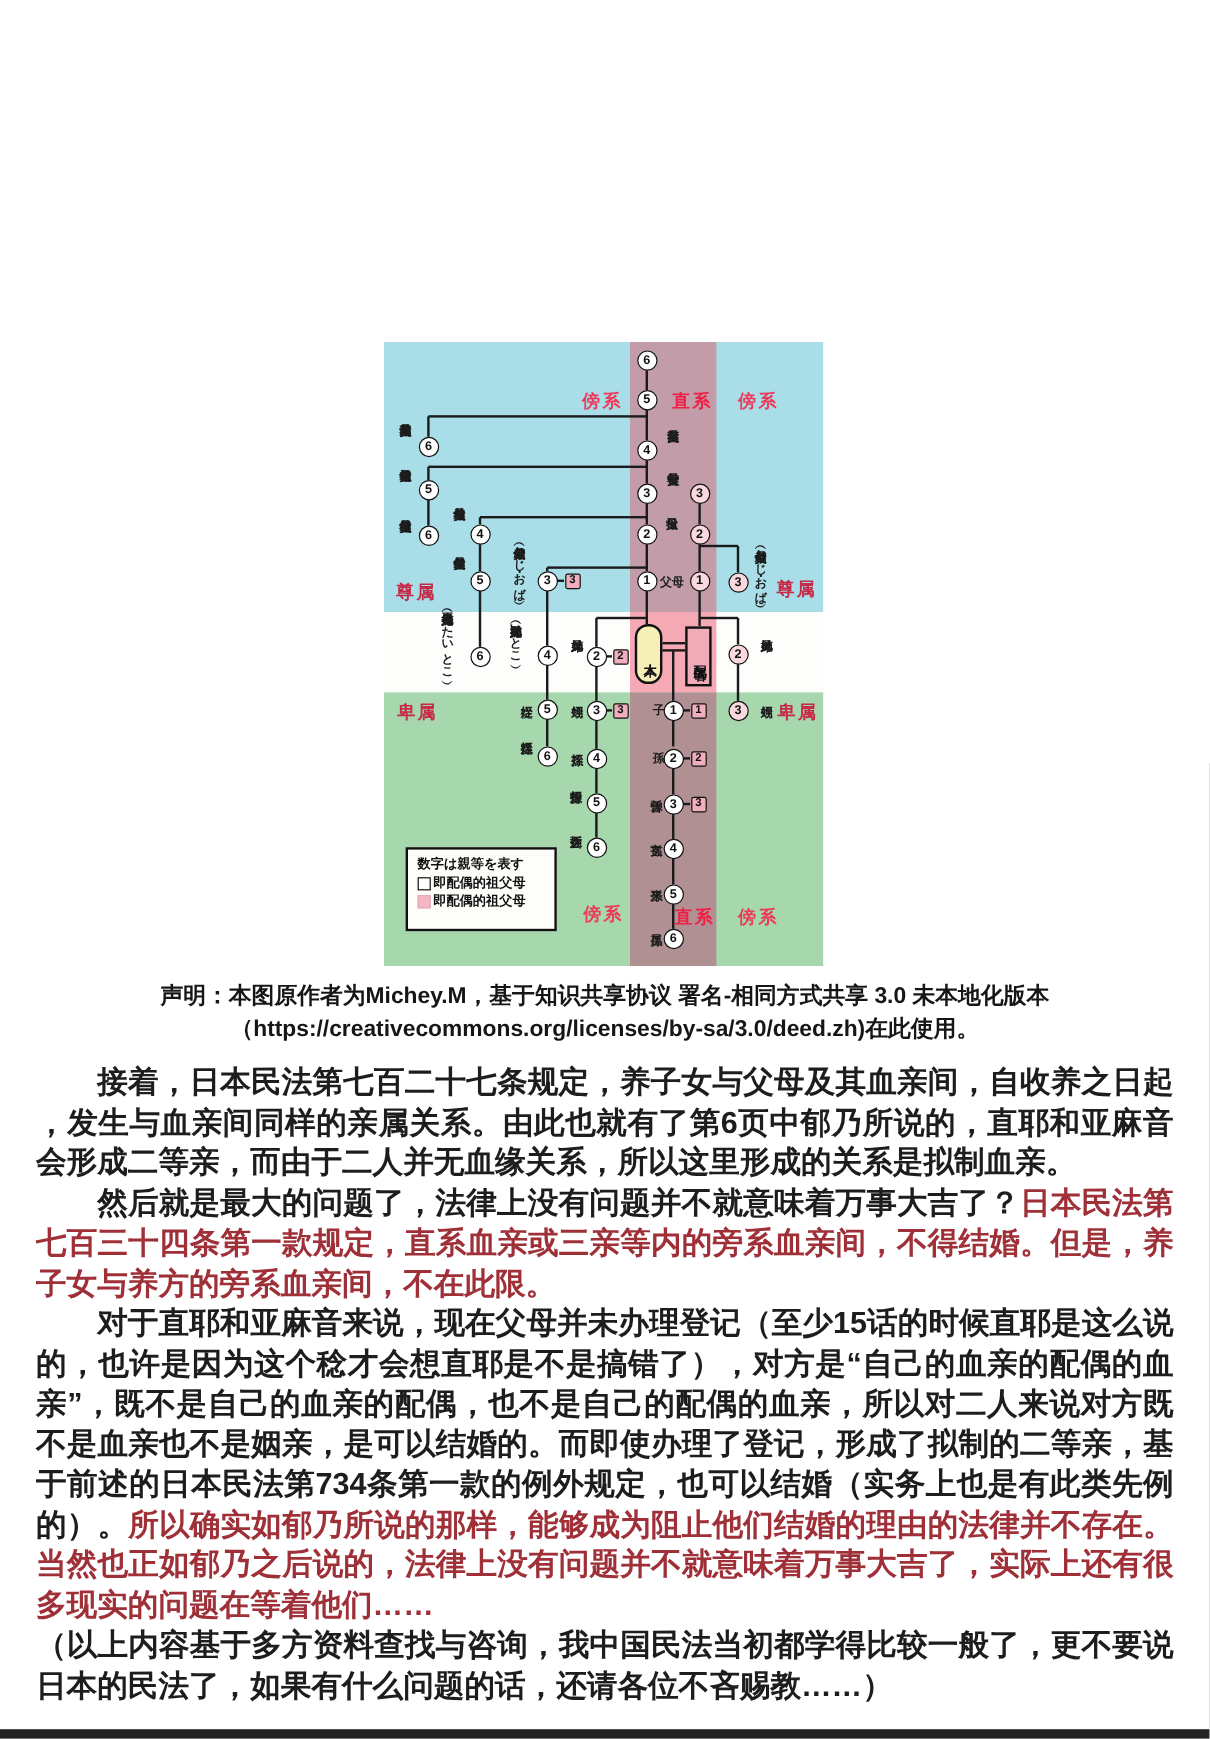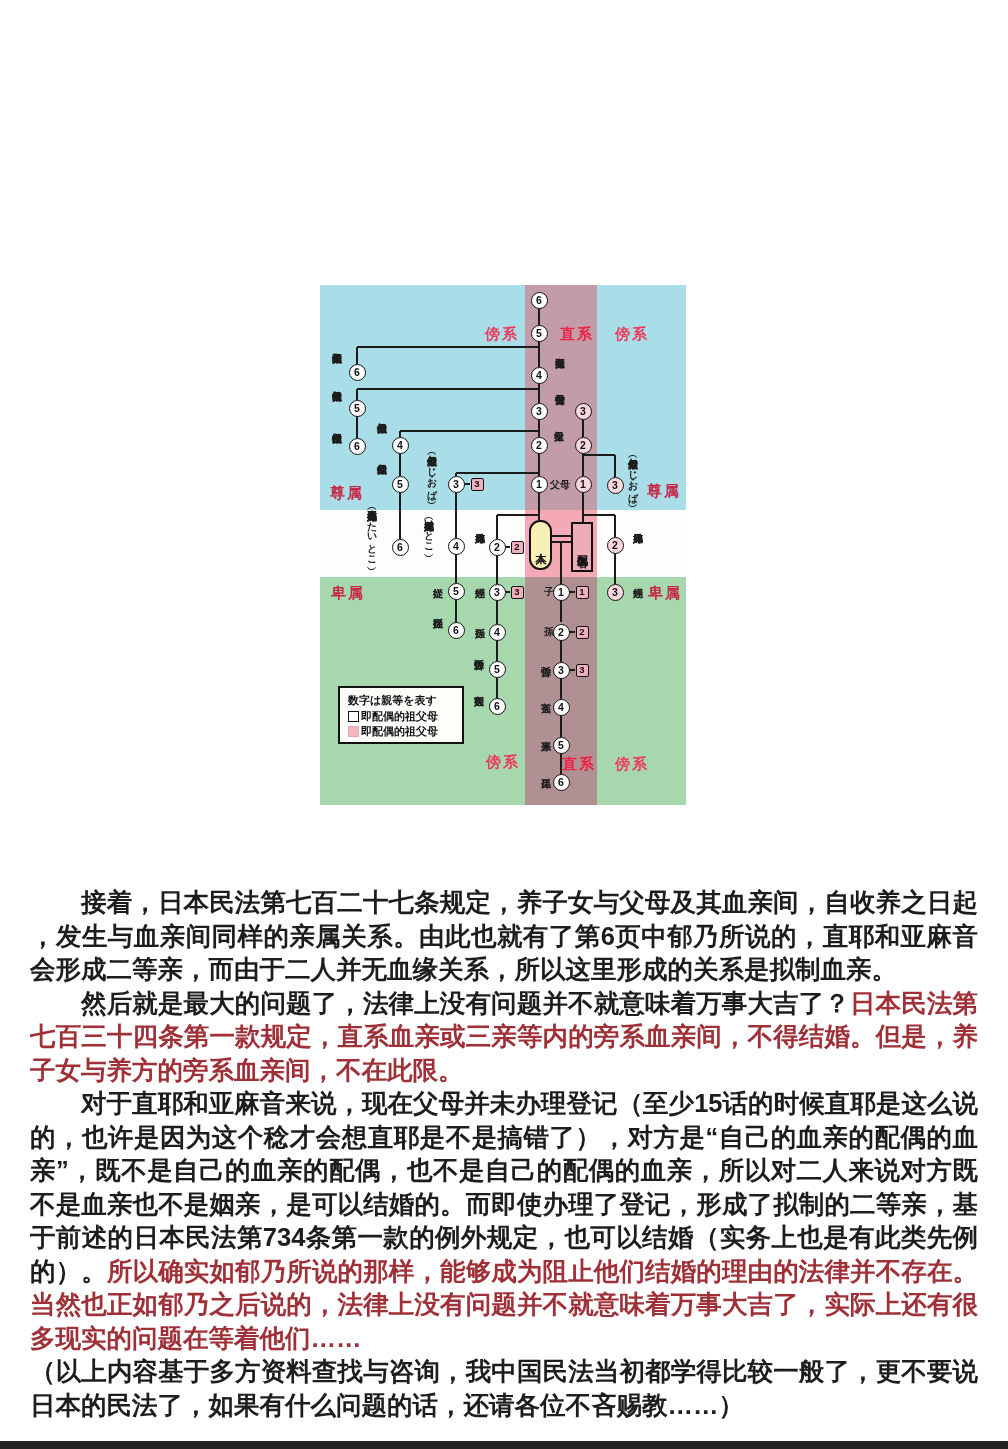--- a/index.html
+++ b/index.html
@@ -176,35 +176,39 @@
       <div class="node c" style="left: 254.5px; top: 190.5px; background: rgb(249, 217, 222);">1</div>
       <div class="node c" style="left: 286.5px; top: 191.5px; background: rgb(249, 217, 222);">3</div>
       <div class="node c" style="left: 286.5px; top: 251.5px; background: rgb(249, 217, 222);">2</div>
       <div class="node c" style="left: 286.5px; top: 298.5px; background: rgb(249, 217, 222);">3</div>
       <div class="node s" style="left: 150.5px; top: 192.5px; background: rgb(240, 174, 190);">3</div>
       <div class="node s" style="left: 190.5px; top: 255.5px; background: rgb(240, 174, 190);">2</div>
       <div class="node s" style="left: 190.5px; top: 300.5px; background: rgb(240, 174, 190);">3</div>
       <div class="node s" style="left: 255.5px; top: 300.5px; background: rgb(240, 174, 190);">1</div>
       <div class="node s" style="left: 255.5px; top: 340.5px; background: rgb(240, 174, 190);">2</div>
       <div class="node s" style="left: 255.5px; top: 378.5px; background: rgb(240, 174, 190);">3</div>
-      <div class="legend" style="left: 18px; top: 401px; width: 126px; height: 58px;">
+      <div class="legend" style="left: 18px; top: 421px; width: 126px; height: 70px;">
         <div class="row">
           <span>数字は親等を表す</span>
         </div>
         <div class="row">
           <span class="sym white"></span>
           <span>即配偶的祖父母</span>
         </div>
         <div class="row">
           <span class="sym pink"></span>
           <span>即配偶的祖父母</span>
         </div>
       </div>
     </div>
 
+  <div class="caption">
+    <div>声明：本图原作者为Michey.M，基于知识共享协议 署名-相同方式共享 3.0 未本地化版本</div>
+    <div>（https://creativecommons.org/licenses/by-sa/3.0/deed.zh)在此使用。</div>
+  </div>
 
   <div class="tb tb2" id="text-bottom">
       <p class="ind"><span class="">接着，日本民法第七百二十七条规定，养子女与父母及其血亲间，自收养之日起，发生与血亲间同样的亲属关系。由此也就有了第6页中郁乃所说的，直耶和亚麻音会形成二等亲，而由于二人并无血缘关系，所以这里形成的关系是拟制血亲。</span></p>
       <p class="ind"><span class="">然后就是最大的问题了，法律上没有问题并不就意味着万事大吉了？</span><span class="seg-red">日本民法第七百三十四条第一款规定，直系血亲或三亲等内的旁系血亲间，不得结婚。但是，养子女与养方的旁系血亲间，不在此限。</span></p>
       <p class="ind"><span class="">对于直耶和亚麻音来说，现在父母并未办理登记（至少15话的时候直耶是这么说的，也许是因为这个稔才会想直耶是不是搞错了），对方是“自己的血亲的配偶的血亲”，既不是自己的血亲的配偶，也不是自己的配偶的血亲，所以对二人来说对方既不是血亲也不是姻亲，是可以结婚的。而即使办理了登记，形成了拟制的二等亲，基于前述的日本民法第734条第一款的例外规定，也可以结婚（实务上也是有此类先例的）。</span><span class="seg-red">所以确实如郁乃所说的那样，能够成为阻止他们结婚的理由的法律并不存在。当然也正如郁乃之后说的，法律上没有问题并不就意味着万事大吉了，实际上还有很多现实的问题在等着他们……</span></p>
       <p><span class="">（以上内容基于多方资料查找与咨询，我中国民法当初都学得比较一般了，更不要说日本的民法了，如果有什么问题的话，还请各位不吝赐教……）</span></p>
     </div>
 
   <div class="botbar"></div>
 </div>

